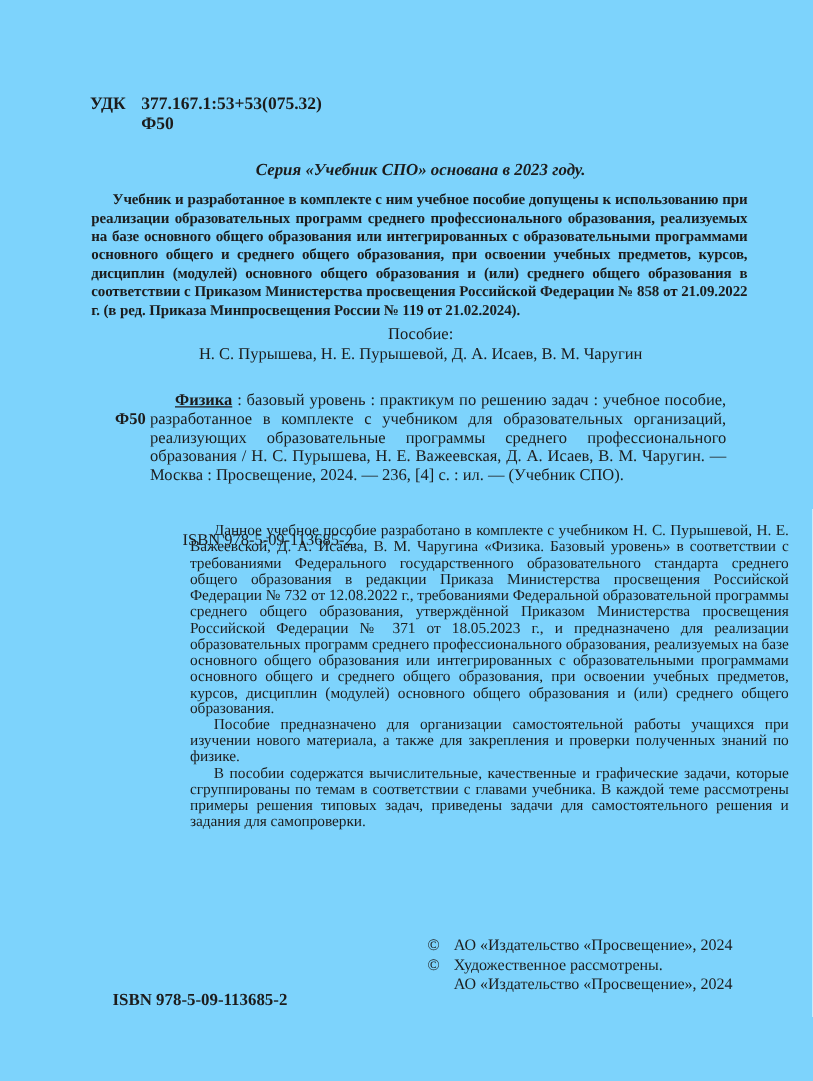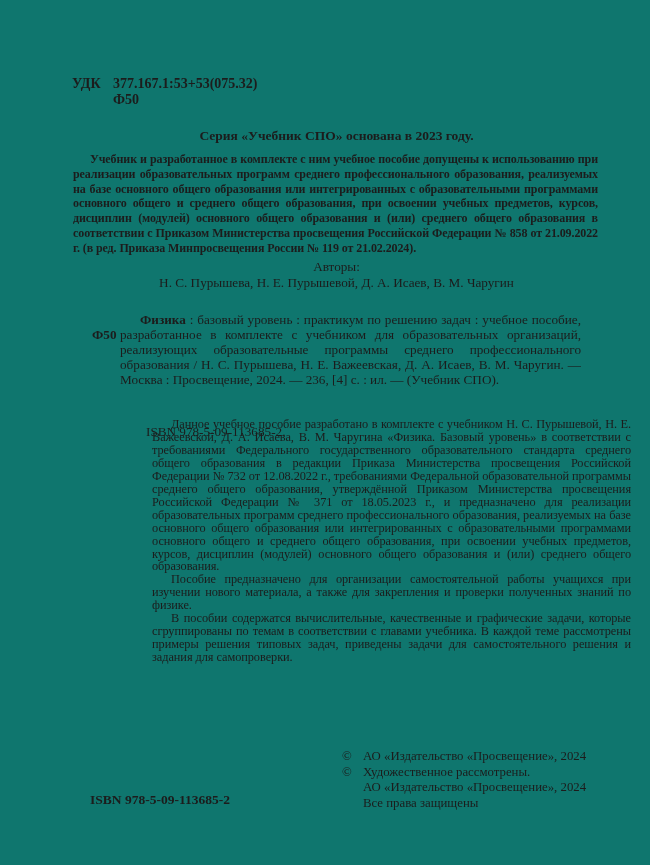--- a/index.html
+++ b/index.html
@@ -1,49 +1,49 @@
 <!DOCTYPE html>
 <html lang="ru"><head>
 <meta charset="utf-8">
 <style>
   html,body { margin:0; padding:0; background:#ffffff; }
   .page {
-    position:relative; width:650px; height:865px; background:#0f766e;
+    position:relative; width:650px; height:865px; background:#7dd3fc;
     color:#1c1c1c; font-family:"Liberation Serif", serif;
     overflow:hidden;
   }
 
   
   .head-codes { position:absolute; top:76px; left:72px; font-weight:bold; font-size:14px; line-height:16px; }
   .code-row { display:flex; }
   .code-label { width:41px; }
 
   
   .series {
     position:absolute; top:128px; left:73px; width:527px;
-    text-align:center; font-weight:bold; font-size:13.5px;
+    text-align:center; font-weight:bold; font-style:italic; font-size:13.5px;
   }
 
   
   .approval {
     position:absolute; top:152px; left:73px; width:525px;
     font-weight:bold; font-size:12px; line-height:14.8px;
     text-align:justify; text-indent:17px; letter-spacing:-0.1px;
   }
 
   
   .authors-block { position:absolute; top:259px; left:73px; width:527px; text-align:center; font-size:13.2px; line-height:16px; }
 
   
   .card {
     position:absolute; top:312px; left:120px; width:461px;
     font-size:13.2px; line-height:15px; text-align:justify; text-indent:20px;
   }
   .card-code { position:absolute; left:-28px; top:15px; font-weight:bold; text-indent:0; }
-  .card-title { font-weight:bold; }
+  .card-title { font-weight:bold;text-decoration:underline; }
   .card-isbn { position:absolute; top:424px; left:123px; font-size:13.2px;margin-left:23px; }
 
   
   .annotation {
     position:absolute; top:418px; left:120px; width:479px;
     font-size:12.3px; line-height:12.95px; text-align:justify; letter-spacing:-0.05px;margin-left:32px;
   }
   .annotation p { margin:0; text-indent:19px; }
 
   
@@ -72,21 +72,21 @@
       <span class="code-label"></span>
       <span>Ф50</span>
     </div>
   </div>
 
   <div class="series">Серия «Учебник СПО» основана в 2023 году.</div>
 
   <div class="approval">Учебник и разработанное в комплекте с ним учебное пособие допущены к использованию при реализации образовательных программ среднего профессионального образования, реализуемых на базе основного общего образования или интегрированных с образовательными программами основного общего и среднего общего образования, при освоении учебных предметов, курсов, дисциплин (модулей) основного общего образования и (или) среднего общего образования в соответствии с Приказом Министерства просвещения Российской Федерации № 858 от 21.09.2022 г. (в ред. Приказа Минпросвещения России № 119 от 21.02.2024).</div>
 
   <div class="authors-block">
-    <div>Авторы:</div>
+    <div>Пособие:</div>
     <div>Н. С. Пурышева, Н. Е. Пурышевой, Д. А. Исаев, В. М. Чаругин</div>
   </div>
 
   <div class="card">
     <span class="card-code">Ф50</span>
     <span class="card-title">Физика</span><span> : базовый уровень : практикум по решению задач : учебное пособие, разработанное в комплекте с учебником для образовательных организаций, реализующих образовательные программы среднего профессионального образования / Н. С. Пурышева, Н. Е. Важеевская, Д. А. Исаев, В. М. Чаругин. — Москва : Просвещение, 2024. — 236, [4] с. : ил. — (Учебник СПО).</span>
   </div>
 
   <div class="card-isbn">ISBN 978-5-09-113685-2.</div>
 
@@ -105,19 +105,15 @@
       <span>АО «Издательство «Просвещение», 2024</span>
     </div>
     <div class="cr-row">
       <span class="cr-sym">©</span>
       <span>Художественное рассмотрены.</span>
     </div>
     <div class="cr-row">
       <span class="cr-sym"></span>
       <span>АО «Издательство «Просвещение», 2024</span>
     </div>
-    <div class="cr-row">
-      <span class="cr-sym"></span>
-      <span>Все права защищены</span>
-    </div>
   </div>
 
 </div>
 
 </body></html>

